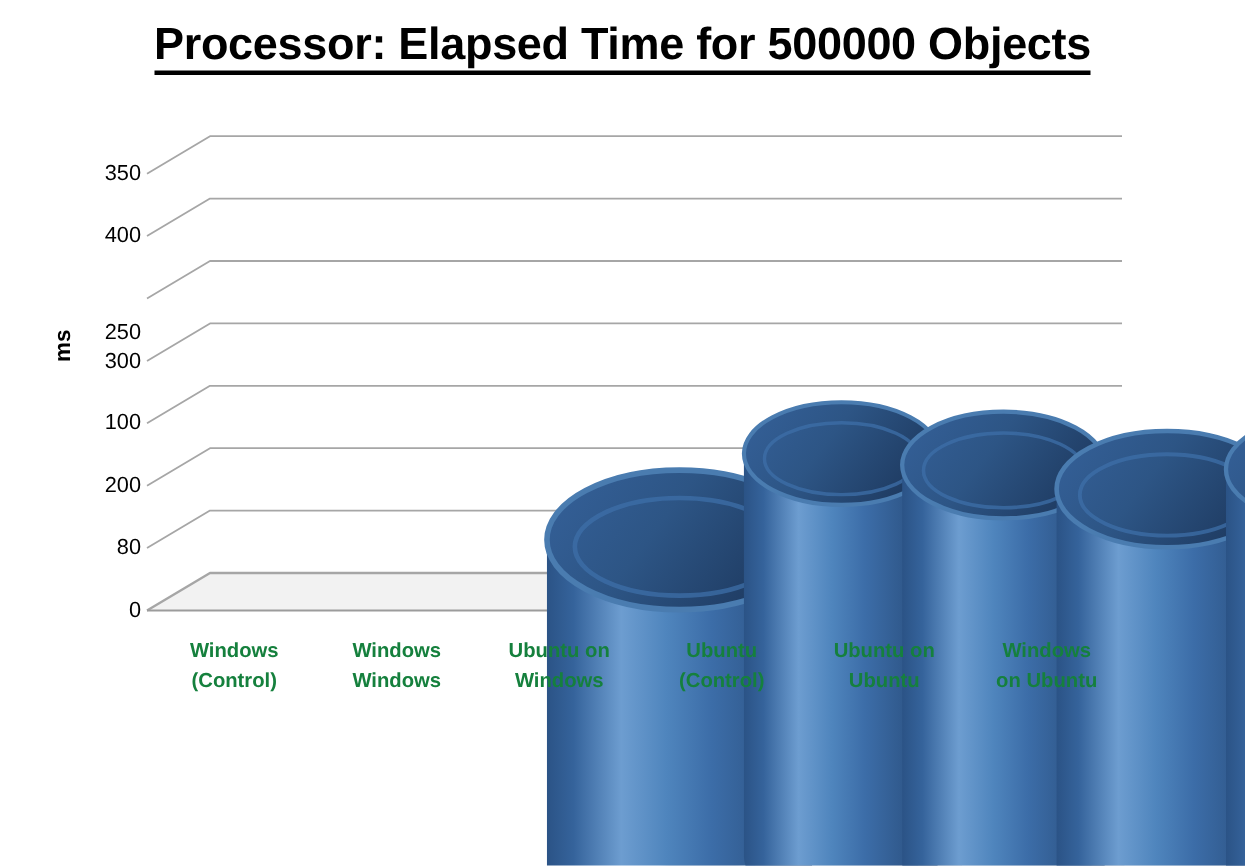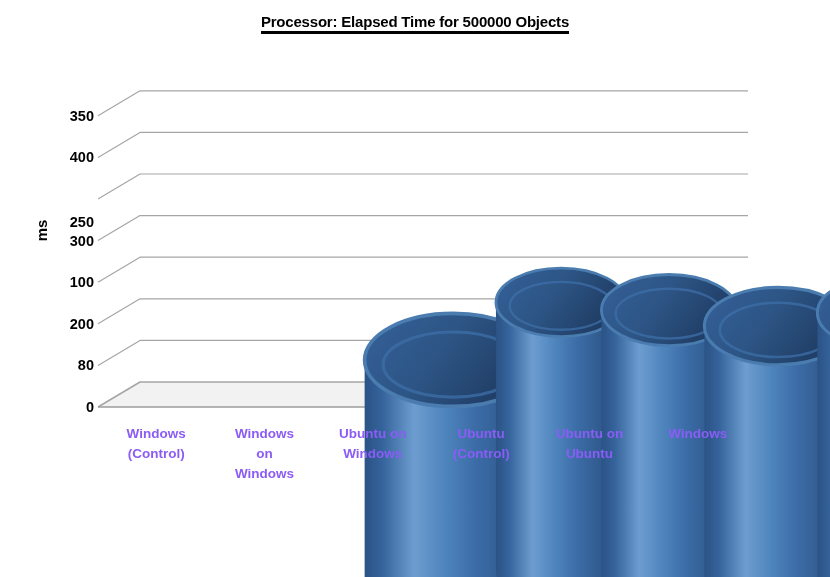--- a/index.html
+++ b/index.html
@@ -23,21 +23,21 @@
     height: 577px;
   }
 
   
   .chart-title {
     position: absolute;
     left: 0;
     top: 13px;
     width: 830px;
     text-align: center;
-    font-size: 15px;
+    font-size: 30px;
     font-weight: bold;
     letter-spacing: -0.2px;
     color: #000000;
   }
   .chart-title span {
     border-bottom: 3px solid #000;
     padding-bottom: 1px;
   }
 
   
@@ -67,21 +67,21 @@
     top: 60px;
     width: 50px;
     height: 360px;
   }
   .y-tick {
     position: absolute;
     right: 0;
     width: 50px;
     text-align: right;
     font-size: 14.5px;
-    font-weight: bold;
+    font-weight: normal;
     color: #000;
     transform: translateY(-50%);
   }
 
   
   .plot {
     position: absolute;
     left: 98px;
     top: 60px;
     width: 650px;
@@ -116,21 +116,21 @@
     width: 650px;
     height: 90px;
   }
   .cat-label {
     position: absolute;
     top: 0;
     text-align: center;
     font-size: 13.5px;
     font-weight: bold;
     line-height: 20px;
-    color: #8b5cf6;
+    color: #15803d;
   }
 </style>
 </head>
 <body>
 
 <div id="chart-root">
 
   <div class="chart-title">
     <span>Processor: Elapsed Time for 500000 Objects</span>
   </div>
@@ -352,33 +352,33 @@
       </div>
   </div>
 
   <div class="cat-labels" id="cat-labels">
       <div class="cat-label" style="left: 4px; width: 108.333px;">
         <div>Windows</div>
         <div>(Control)</div>
       </div>
       <div class="cat-label" style="left: 112.333px; width: 108.333px;">
         <div>Windows</div>
-        <div>on</div>
         <div>Windows</div>
       </div>
       <div class="cat-label" style="left: 220.667px; width: 108.333px;">
         <div>Ubuntu on</div>
         <div>Windows</div>
       </div>
       <div class="cat-label" style="left: 329px; width: 108.333px;">
         <div>Ubuntu</div>
         <div>(Control)</div>
       </div>
       <div class="cat-label" style="left: 437.333px; width: 108.333px;">
         <div>Ubuntu on</div>
         <div>Ubuntu</div>
       </div>
       <div class="cat-label" style="left: 545.667px; width: 108.333px;">
         <div>Windows</div>
+        <div>on Ubuntu</div>
       </div>
     </div>
 
 </div>
 
 </body></html>

